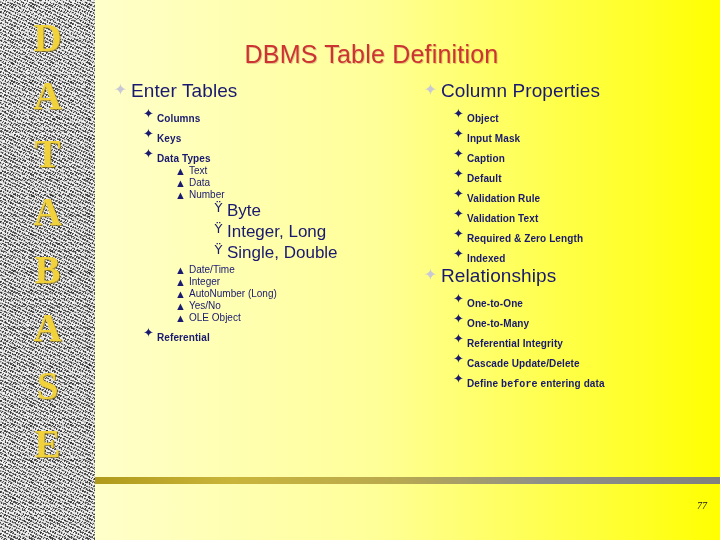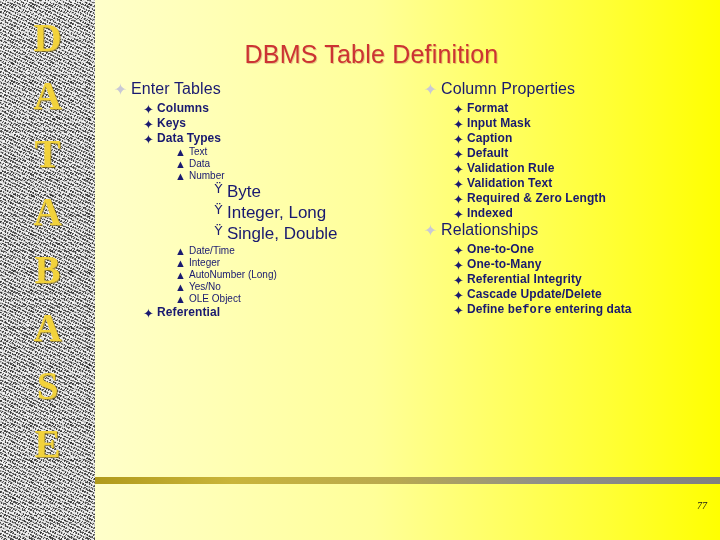--- a/index.html
+++ b/index.html
@@ -84,27 +84,27 @@
     flex: 0 0 auto;
     text-align: center;
     color: #191970;
     line-height: 1;
   }
   .label { flex: 1 1 auto; }
 
   
   .lvl1 { margin-left: 0px; margin-bottom: 1px; }
   .lvl1 .bullet { width: 21px; font-size: 16px; color: #c9c9d6; position: relative; top: 2px; }
-  .lvl1 .label  { font-size: 16px; font-weight: normal; letter-spacing: .1px; }
+  .lvl1 .label  { font-size: 19px; font-weight: normal; letter-spacing: .1px; }
   .lvl1 + .lvl2 { margin-top: 3px; }
 
   
   .lvl2 { margin-left: 30px; margin-bottom: 1px; }
   .lvl2 .bullet { width: 17px; font-size: 13px; position: relative; top: 2px; }
-  .lvl2 .label  { font-size: 12px; font-weight: bold; letter-spacing: .1px; }
+  .lvl2 .label  { font-size: 10px; font-weight: bold; letter-spacing: .1px; margin-top: 8px; }
 
   
   .lvl3 { margin-left: 62px; margin-bottom: 1px; }
   .lvl3 .bullet { width: 17px; font-size: 11px; position: relative; top: 1px; }
   .lvl3 .label  { font-size: 10px; font-weight: normal; }
 
   
   .lvl4 { margin-left: 100px; margin-bottom: 1px; }
   .lvl4 .bullet { width: 17px; font-size: 13px; position: relative; top: 0px;
                   font-family: "DejaVu Sans", sans-serif; }
@@ -214,21 +214,21 @@
         <span class="label">Referential</span>
       </div>
     </div>
   <div class="column" id="col-right">
       <div class="item lvl1">
         <span class="bullet">✦</span>
         <span class="label">Column Properties</span>
       </div>
       <div class="item lvl2">
         <span class="bullet">✦</span>
-        <span class="label">Format</span>
+        <span class="label">Object</span>
       </div>
       <div class="item lvl2">
         <span class="bullet">✦</span>
         <span class="label">Input Mask</span>
       </div>
       <div class="item lvl2">
         <span class="bullet">✦</span>
         <span class="label">Caption</span>
       </div>
       <div class="item lvl2">

